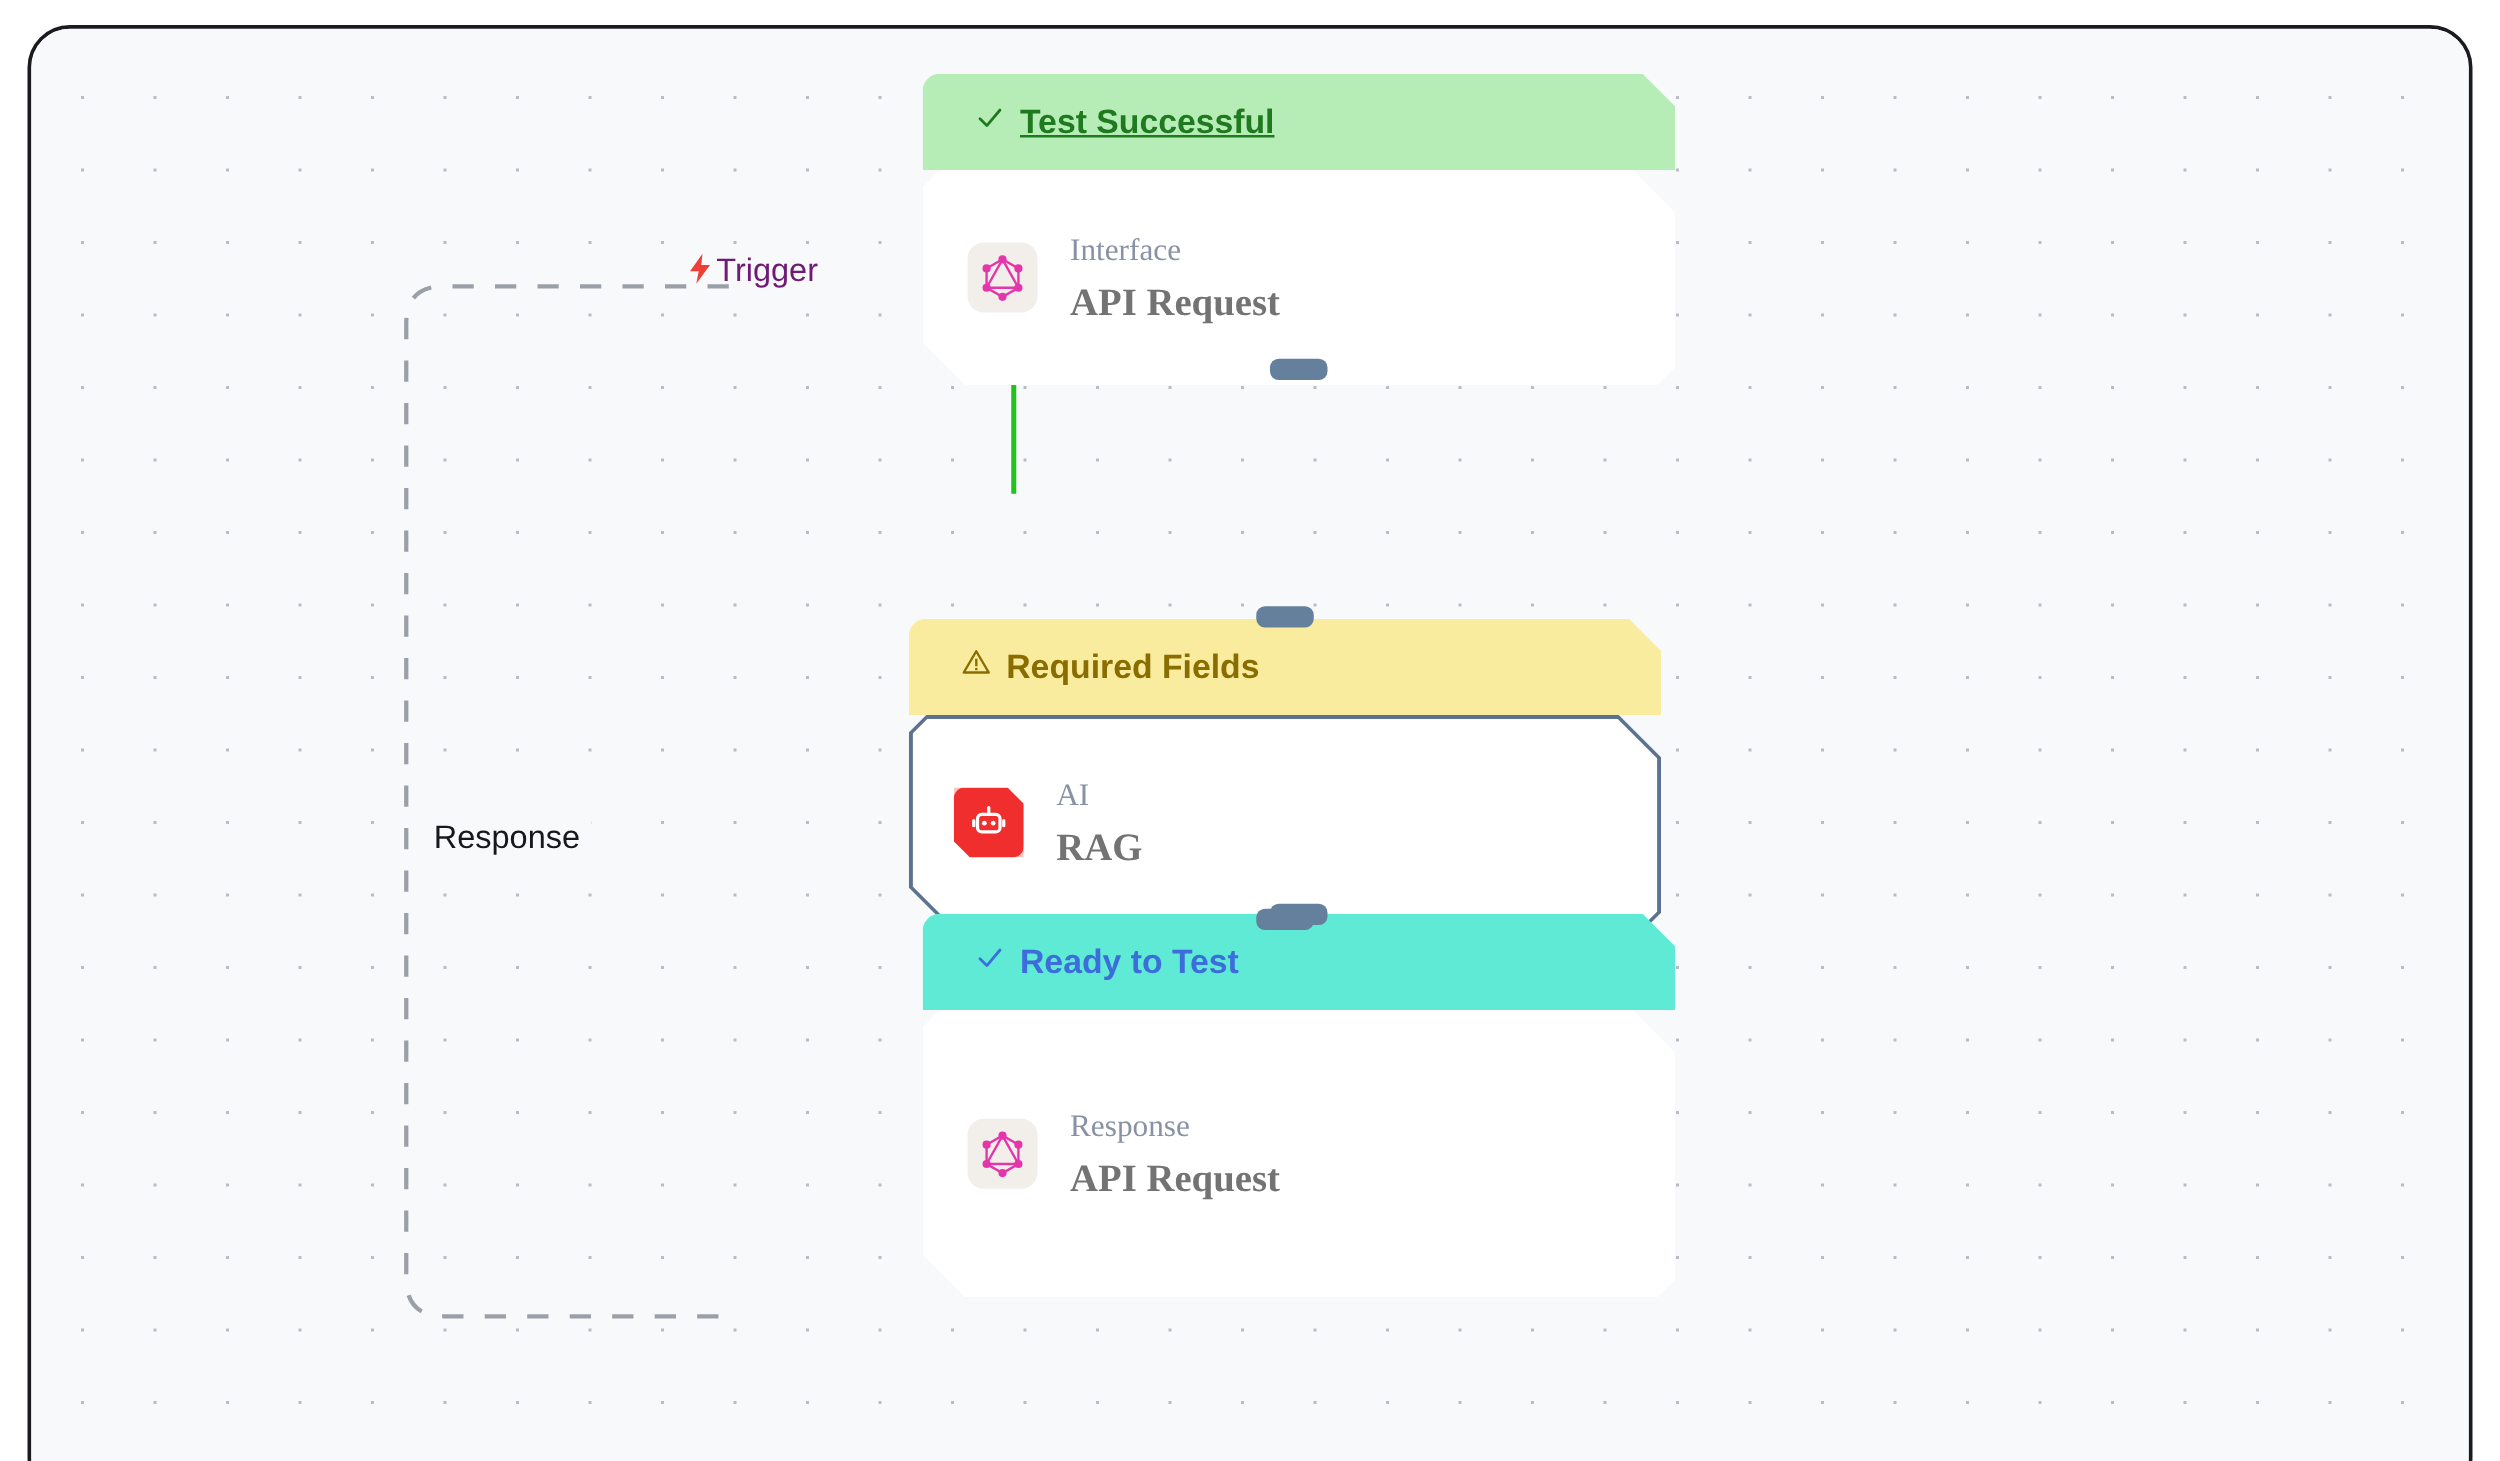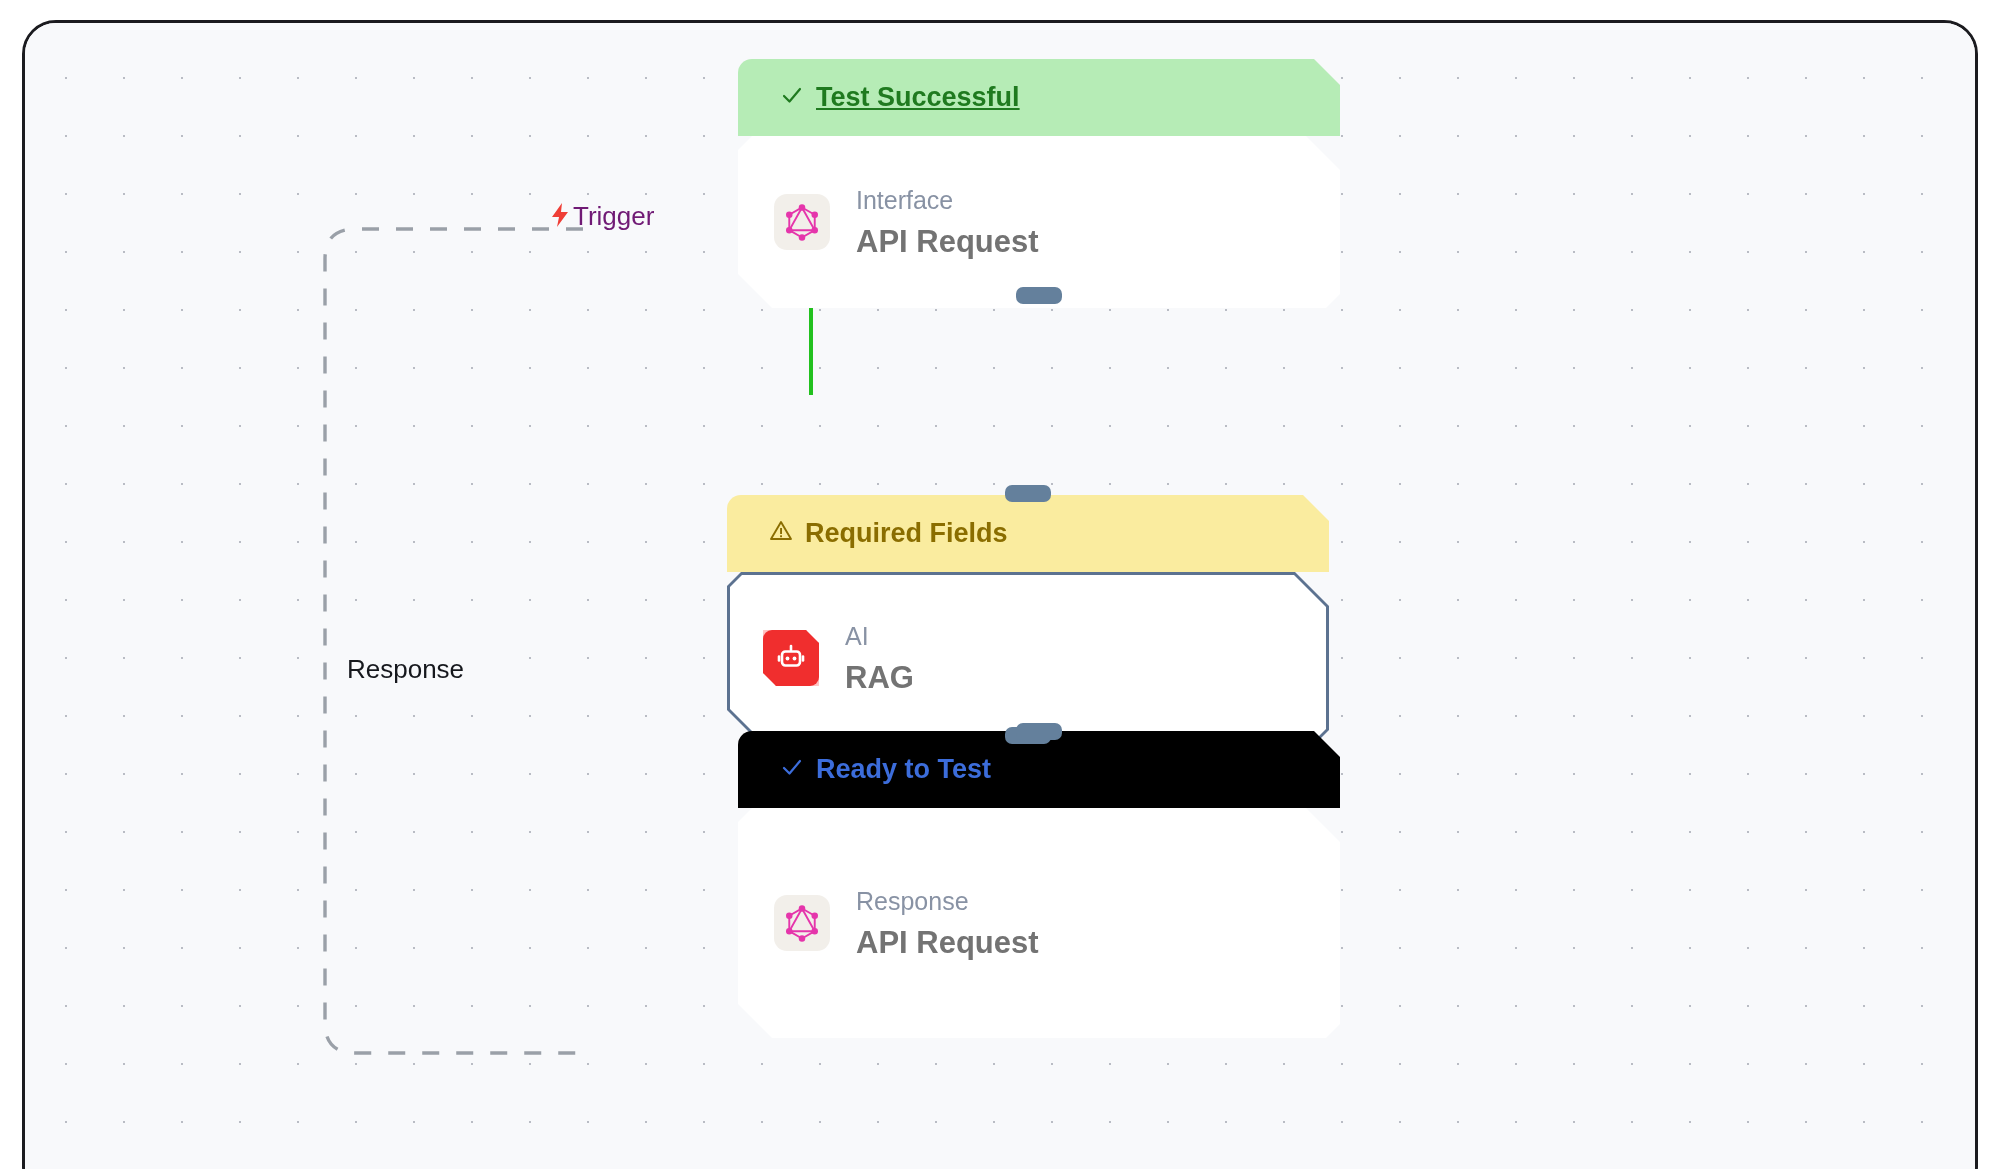--- a/index.html
+++ b/index.html
@@ -187,20 +187,21 @@
     border-radius: 9px;
     box-shadow: 0 0 22px 7px rgba(255,60,60,0.55);
     -webkit-clip-path: polygon(0 0, calc(100% - 13px) 0, 100% 13px, 100% 100%, 13px 100%, 0 calc(100% - 13px));
     clip-path: polygon(0 0, calc(100% - 13px) 0, 100% 13px, 100% 100%, 13px 100%, 0 calc(100% - 13px));
   }
 
   .node-text {
     display: flex;
     flex-direction: column;
     justify-content: center;
+    font-family: Liberation Serif, serif;
   }
   .node-kind {
     font-size: 25px;
     color: #8892a4;
     line-height: 1.35;
     margin-bottom: 6px;
   }
   .node-title {
     font-size: 31px;
     font-weight: bold;
@@ -315,21 +316,21 @@
             <div class="node-kind">AI</div>
             <div class="node-title">RAG</div>
           </div>
         </div>
       </div>
       <div class="handle" style="left:278px; top:232px;"></div>
     </div>
 
     <div class="node" id="node-api-response" style="left:713px; top:708px;">
       <div class="handle" style="left:278px; top:-8px;"></div>
-      <div class="node-header" style="background:#000000; color:#3c6ddb;
+      <div class="node-header" style="background:#5eead4; color:#3c6ddb;
            -webkit-clip-path: polygon(0 0, calc(100% - 26px) 0, 100% 26px, 100% 100%, 0 100%);
            clip-path: polygon(0 0, calc(100% - 26px) 0, 100% 26px, 100% 100%, 0 100%);">
         <span class="hdr-icon">
           <svg width="24" height="24" viewBox="0 0 24 24">
             <path d="M4 13 L9.5 18.5 L20 6" fill="none" stroke="#3c6ddb" stroke-width="2.2" stroke-linecap="round" stroke-linejoin="round"></path>
           </svg>
         </span>
         <span>Ready to Test</span>
       </div>
       <div class="node-body plain" style="height:230px;">

